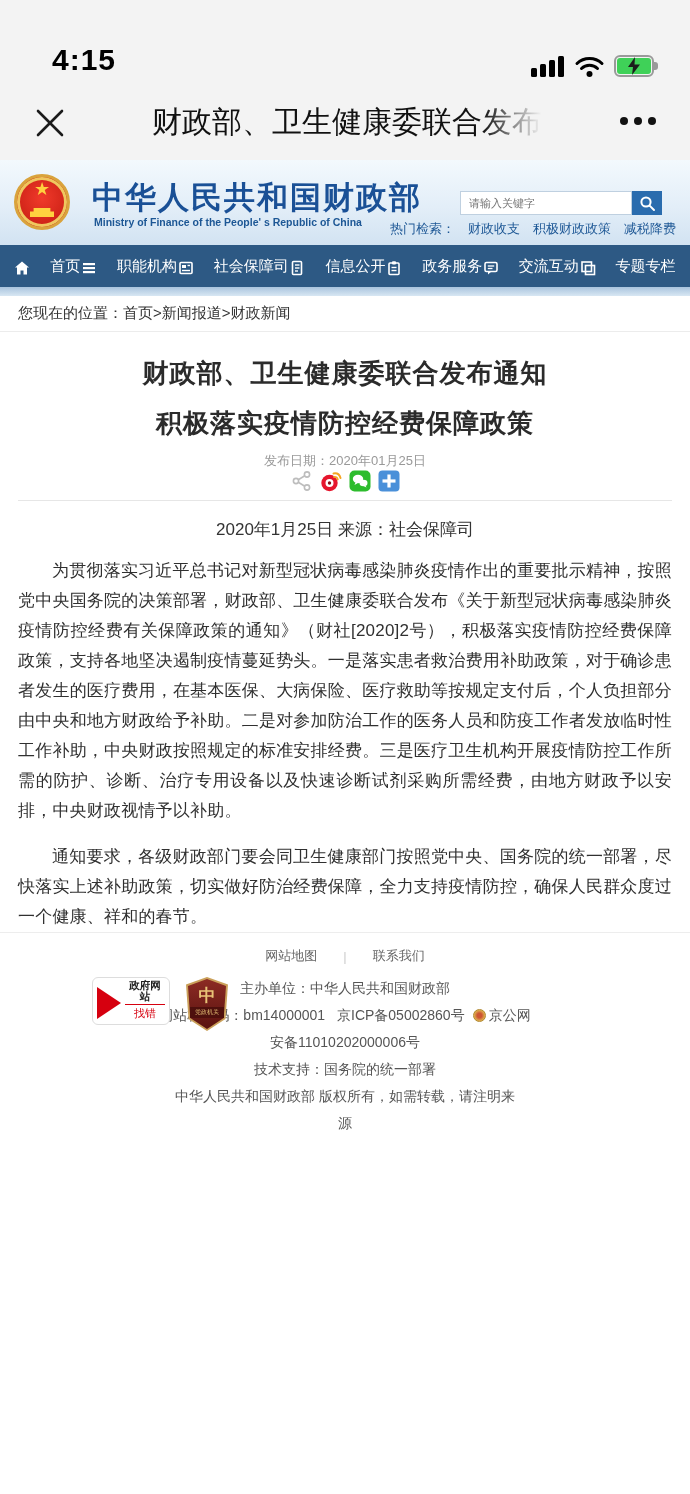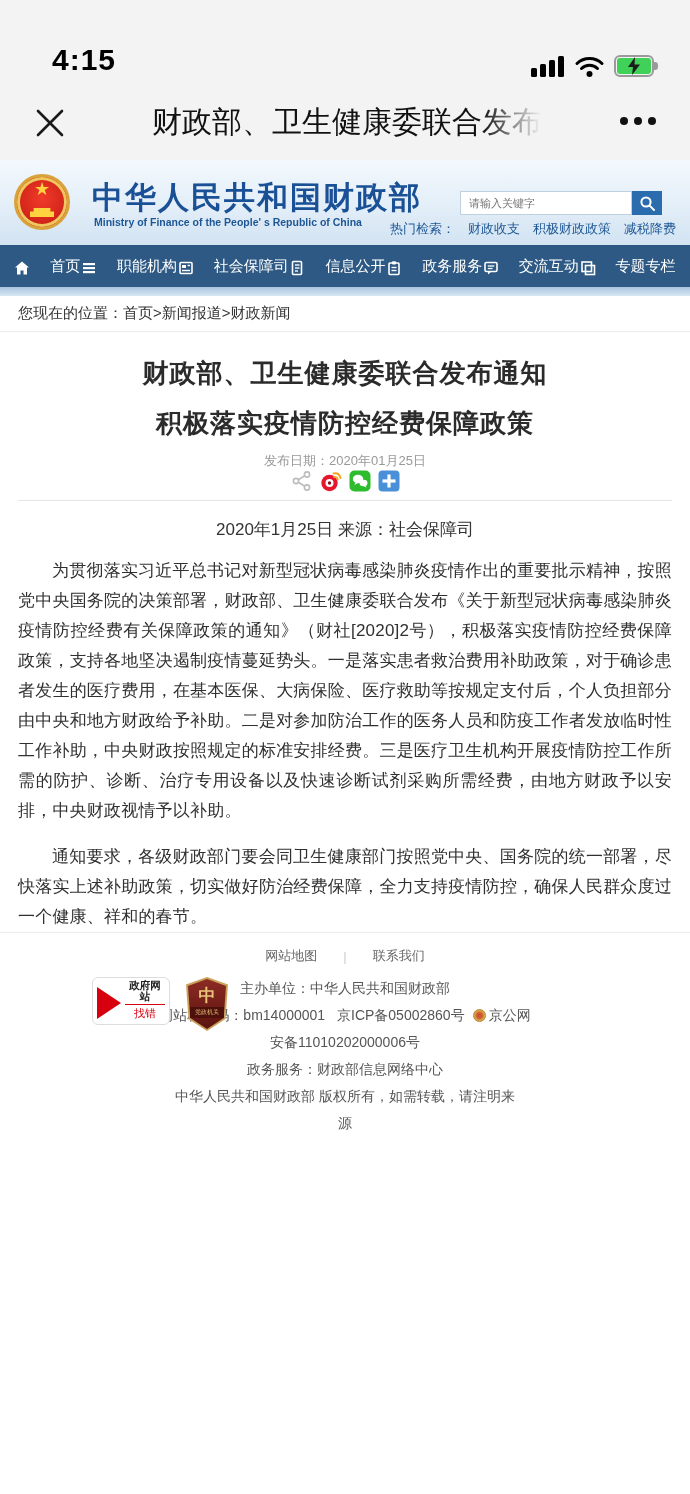--- a/index.html
+++ b/index.html
@@ -291,21 +291,21 @@
       </div>
     </div>
 
     <div class="f-lines">
       <div>主办单位：中华人民共和国财政部</div>
       <div>
         <span>网站标识码：bm14000001</span>
         <span style="margin-left:8px">京ICP备05002860号</span><span class="police"></span><span>京公网</span>
       </div>
       <div>安备11010202000006号</div>
-      <div>政务服务：财政部信息网络中心</div>
+      <div>技术支持：国务院的统一部署</div>
       <div class="copyright">中华人民共和国财政部 版权所有，如需转载，请注明来源</div>
     </div>
   </div>
 
   <div class="gray-bottom">
     <div class="home-indicator"></div>
     <div class="watermark">
       <svg width="30" height="24" viewBox="0 0 30 24">
         <ellipse cx="11" cy="15" rx="9" ry="7" fill="none" stroke="#d8d8d8" stroke-width="2"></ellipse>
         <circle cx="11" cy="15" r="3" fill="none" stroke="#d8d8d8" stroke-width="1.6"></circle>

